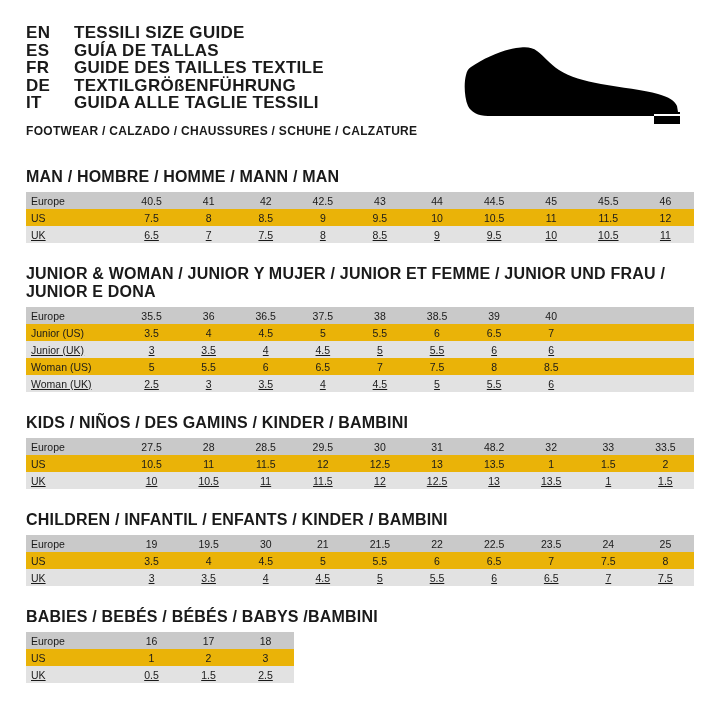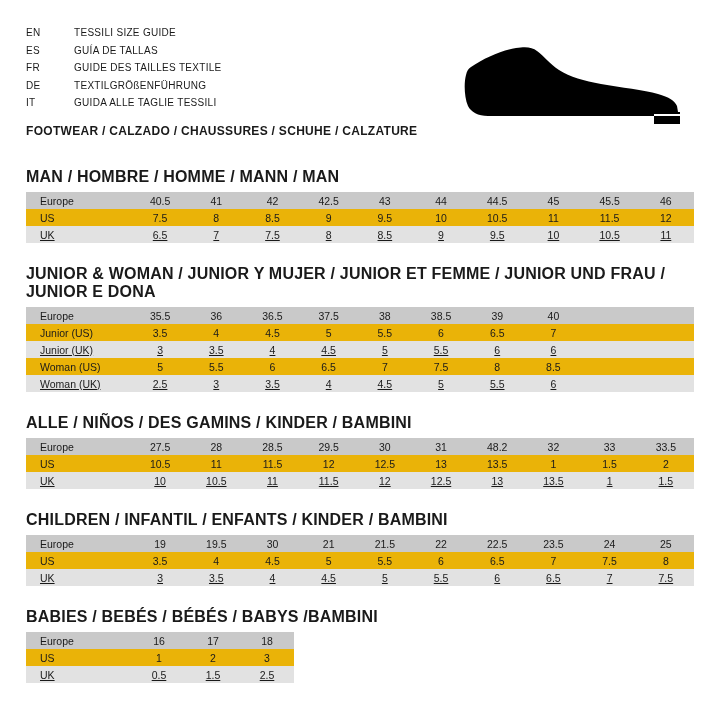--- a/index.html
+++ b/index.html
@@ -24,22 +24,22 @@
 
   
   .header {
     position: relative;
     height: 120px;
   }
   .lang-table {
     border-collapse: collapse;
   }
   .lang-table td {
-    font-size: 10px;
-    font-weight: normal;
+    font-size: 17px;
+    font-weight: bold;
     letter-spacing: 0.3px;
     padding: 0 0 4.5px 0;
     vertical-align: top;
     line-height: 13px;
     margin-left: 18px;
   }
   .lang-code {
     width: 48px;
   }
   .shoe-wrap {
@@ -77,21 +77,21 @@
   table.size td {
     font-size: 10.5px;
     height: 17px;
     padding: 0;
     text-align: center;
     vertical-align: middle;
     color: #1a1a1a;
   }
   table.size td.rowlabel {
     text-align: left;
-    padding-left: 14px;
+    padding-left: 5px;
     width: 92px;
   }
   tr.shaded td {
     background: #c9c9c9;
   }
   tr.plain td {
     background: #eab308;
   }
   tr.lightshade td {
     background: #e2e2e2;
@@ -266,21 +266,21 @@
           <td>5.5</td>
           <td>6</td>
           <td></td>
           <td></td>
         </tr>
       </tbody>
     </table>
   </div>
 
   <div class="section">
-    <div class="section-title">ALLE / NIÑOS / DES GAMINS / KINDER / BAMBINI</div>
+    <div class="section-title">KIDS / NIÑOS / DES GAMINS / KINDER / BAMBINI</div>
     <table class="size">
       <tbody>
         <tr class="shaded">
           <td class="rowlabel">Europe</td>
           <td>27.5</td>
           <td>28</td>
           <td>28.5</td>
           <td>29.5</td>
           <td>30</td>
           <td>31</td>

